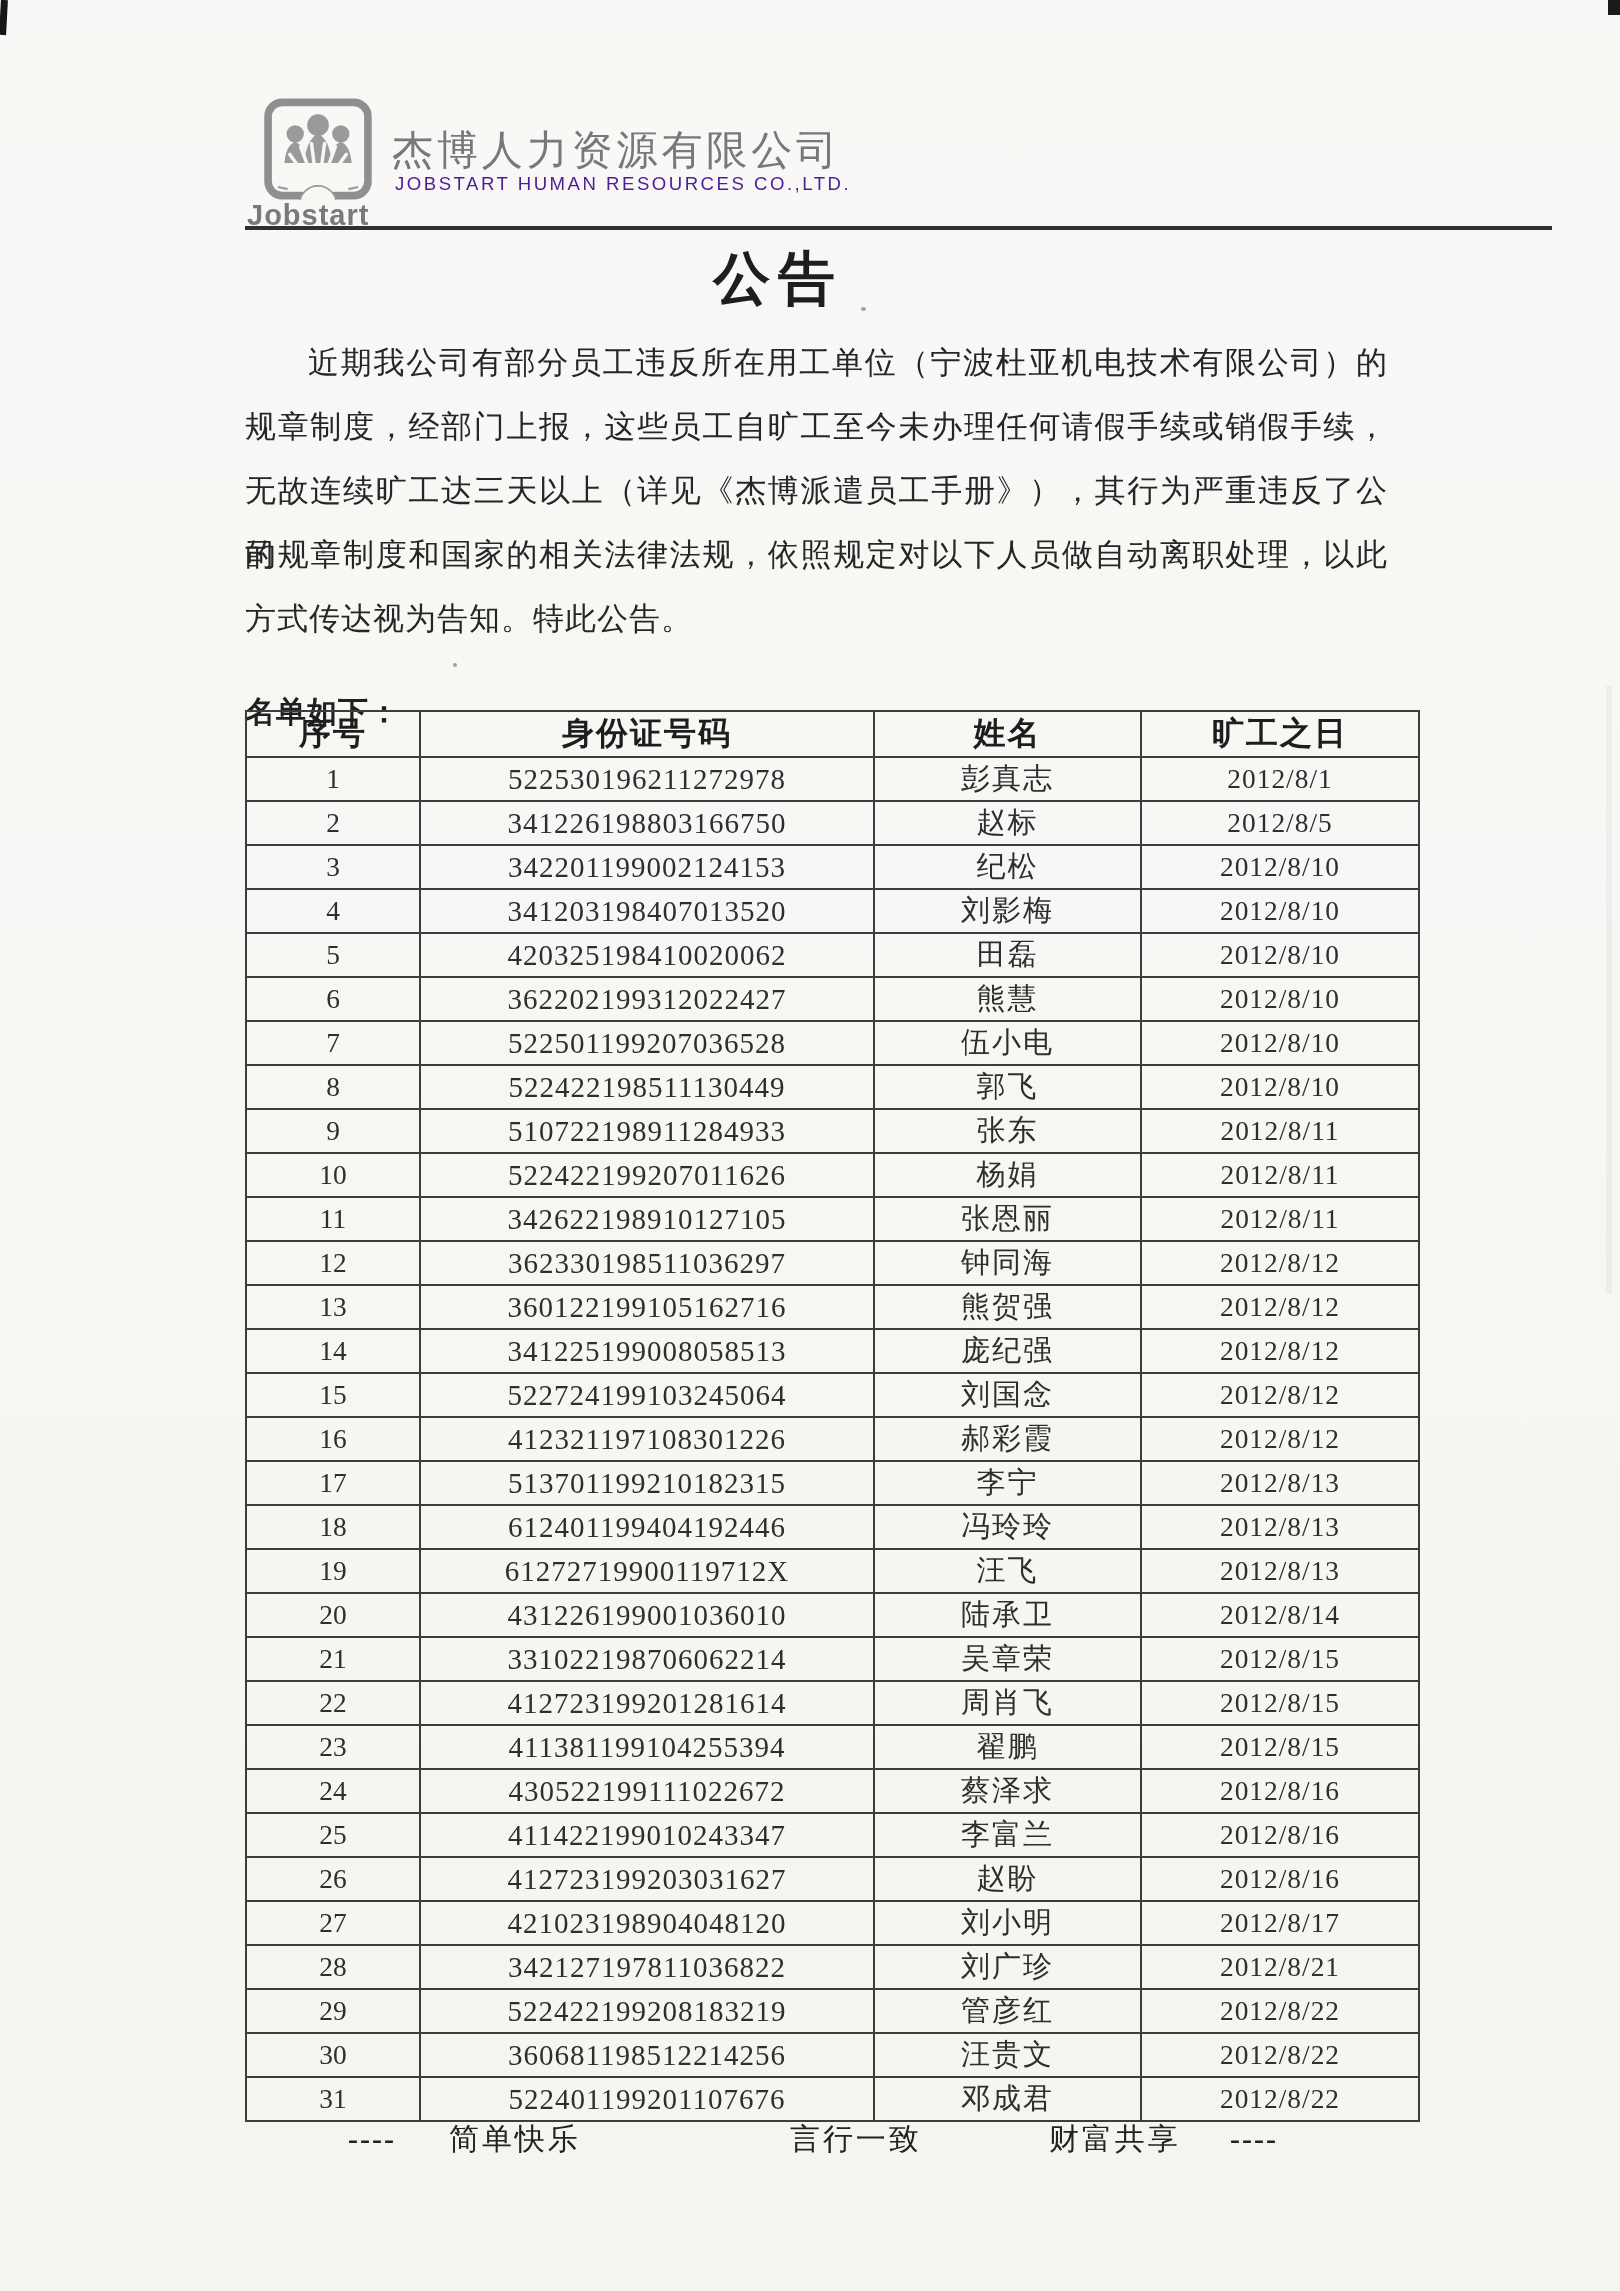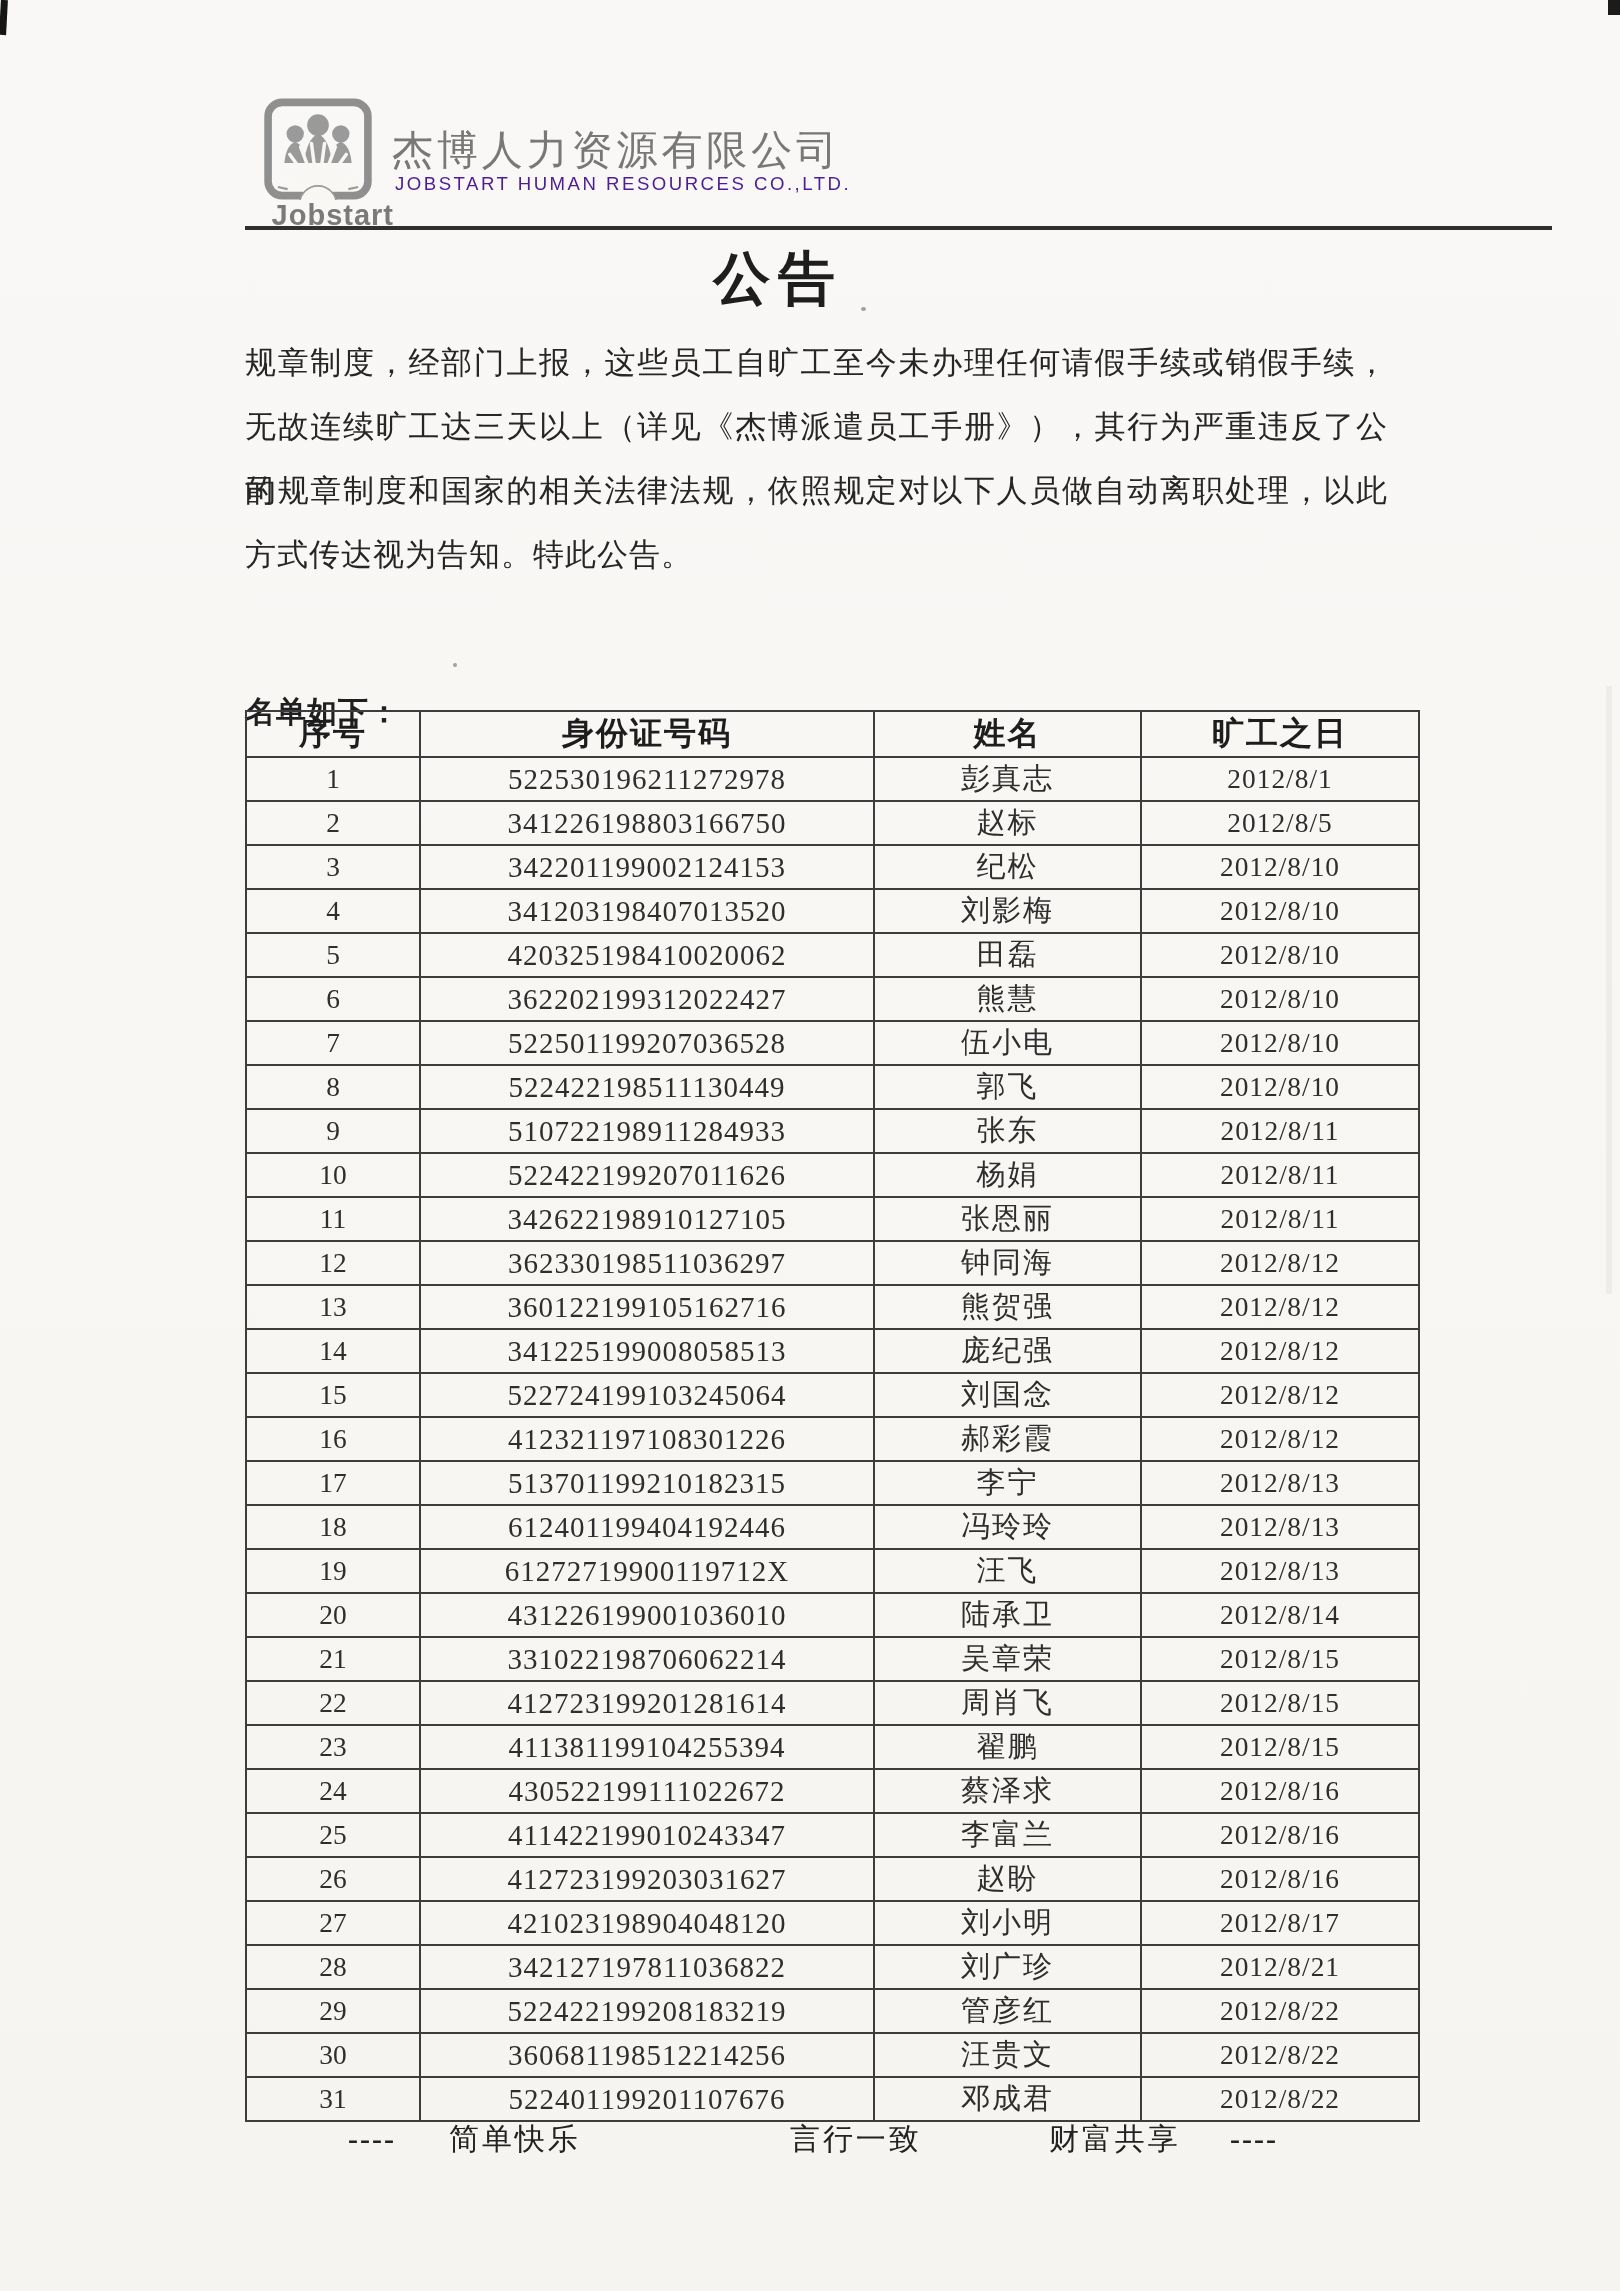--- a/index.html
+++ b/index.html
@@ -17,21 +17,21 @@
   .edge-sliver-tl{position:absolute;left:0;top:0;width:6.9px;height:35px;background:#161616;transform:rotate(3deg);}
   .edge-sliver-tr{position:absolute;right:0;top:0;width:11.8px;height:14.7px;background:#1b1b1b;}
   .speck{position:absolute;background:#5a5a5a;border-radius:50%;opacity:.55;}
   .speck.s1{left:321px;top:550px;width:4.9px;height:3.9px;}
   .speck.s2{left:453px;top:663px;width:3.9px;height:3.9px;}
   .speck.s3{left:861px;top:307px;width:4.9px;height:3.9px;}
   .right-streak{position:absolute;right:7.8px;top:686px;width:5.9px;height:608px;background:rgba(60,60,60,.05);}
 
   
   .logo-box{position:absolute;left:263px;top:98px;width:110px;height:102px;}
-  .brand{position:absolute;left:247px;top:199px;width:147px;text-align:right;
+  .brand{position:absolute;left:247px;top:199px;width:147px;text-align:left;
     font-family:"Liberation Sans", sans-serif;font-weight:700;font-size:29px;color:#7a7a7a;letter-spacing:1px;}
   .company-cn{position:absolute;left:392px;top:123px;font-size:41px;color:#787878;letter-spacing:3.9px;}
   .company-en{position:absolute;left:395px;top:173px;font-family:"Liberation Sans", sans-serif;
     font-size:18.6px;color:#4c1d95;letter-spacing:2.5px;}
   .header-divider{position:absolute;left:245px;top:226px;width:1307px;height:3.9px;background:#2f2f2f;}
 
   
   .page-title{position:absolute;left:0;top:241px;width:1556px;text-align:center;
     font-size:57px;font-weight:700;letter-spacing:7.8px;color:#1e1e1e;}
   .notice{position:absolute;left:245px;top:331px;width:1143px;}
@@ -108,20 +108,21 @@
       </g>
     </svg>
   </div>
   <div class="brand">Jobstart</div>
   <div class="company-cn">杰博人力资源有限公司</div>
   <div class="company-en">JOBSTART HUMAN RESOURCES CO.,LTD.</div>
   <div class="header-divider"></div>
 
   <div class="page-title">公告</div>
   <div class="notice">
+    <div class="para-line first">近期我公司有部分员工违反所在用工单位（宁波杜亚机电技术有限公司）的</div>
     <div class="para-line">规章制度，经部门上报，这些员工自旷工至今未办理任何请假手续或销假手续，</div>
     <div class="para-line">无故连续旷工达三天以上（详见《杰博派遣员工手册》），其行为严重违反了公司</div>
     <div class="para-line">的规章制度和国家的相关法律法规，依照规定对以下人员做自动离职处理，以此</div>
     <div class="para-line last">方式传达视为告知。特此公告。</div>
   </div>
   <div class="roster-label">名单如下：</div>
 
   <table class="roster">
     <colgroup>
       <col style="width:174px">

